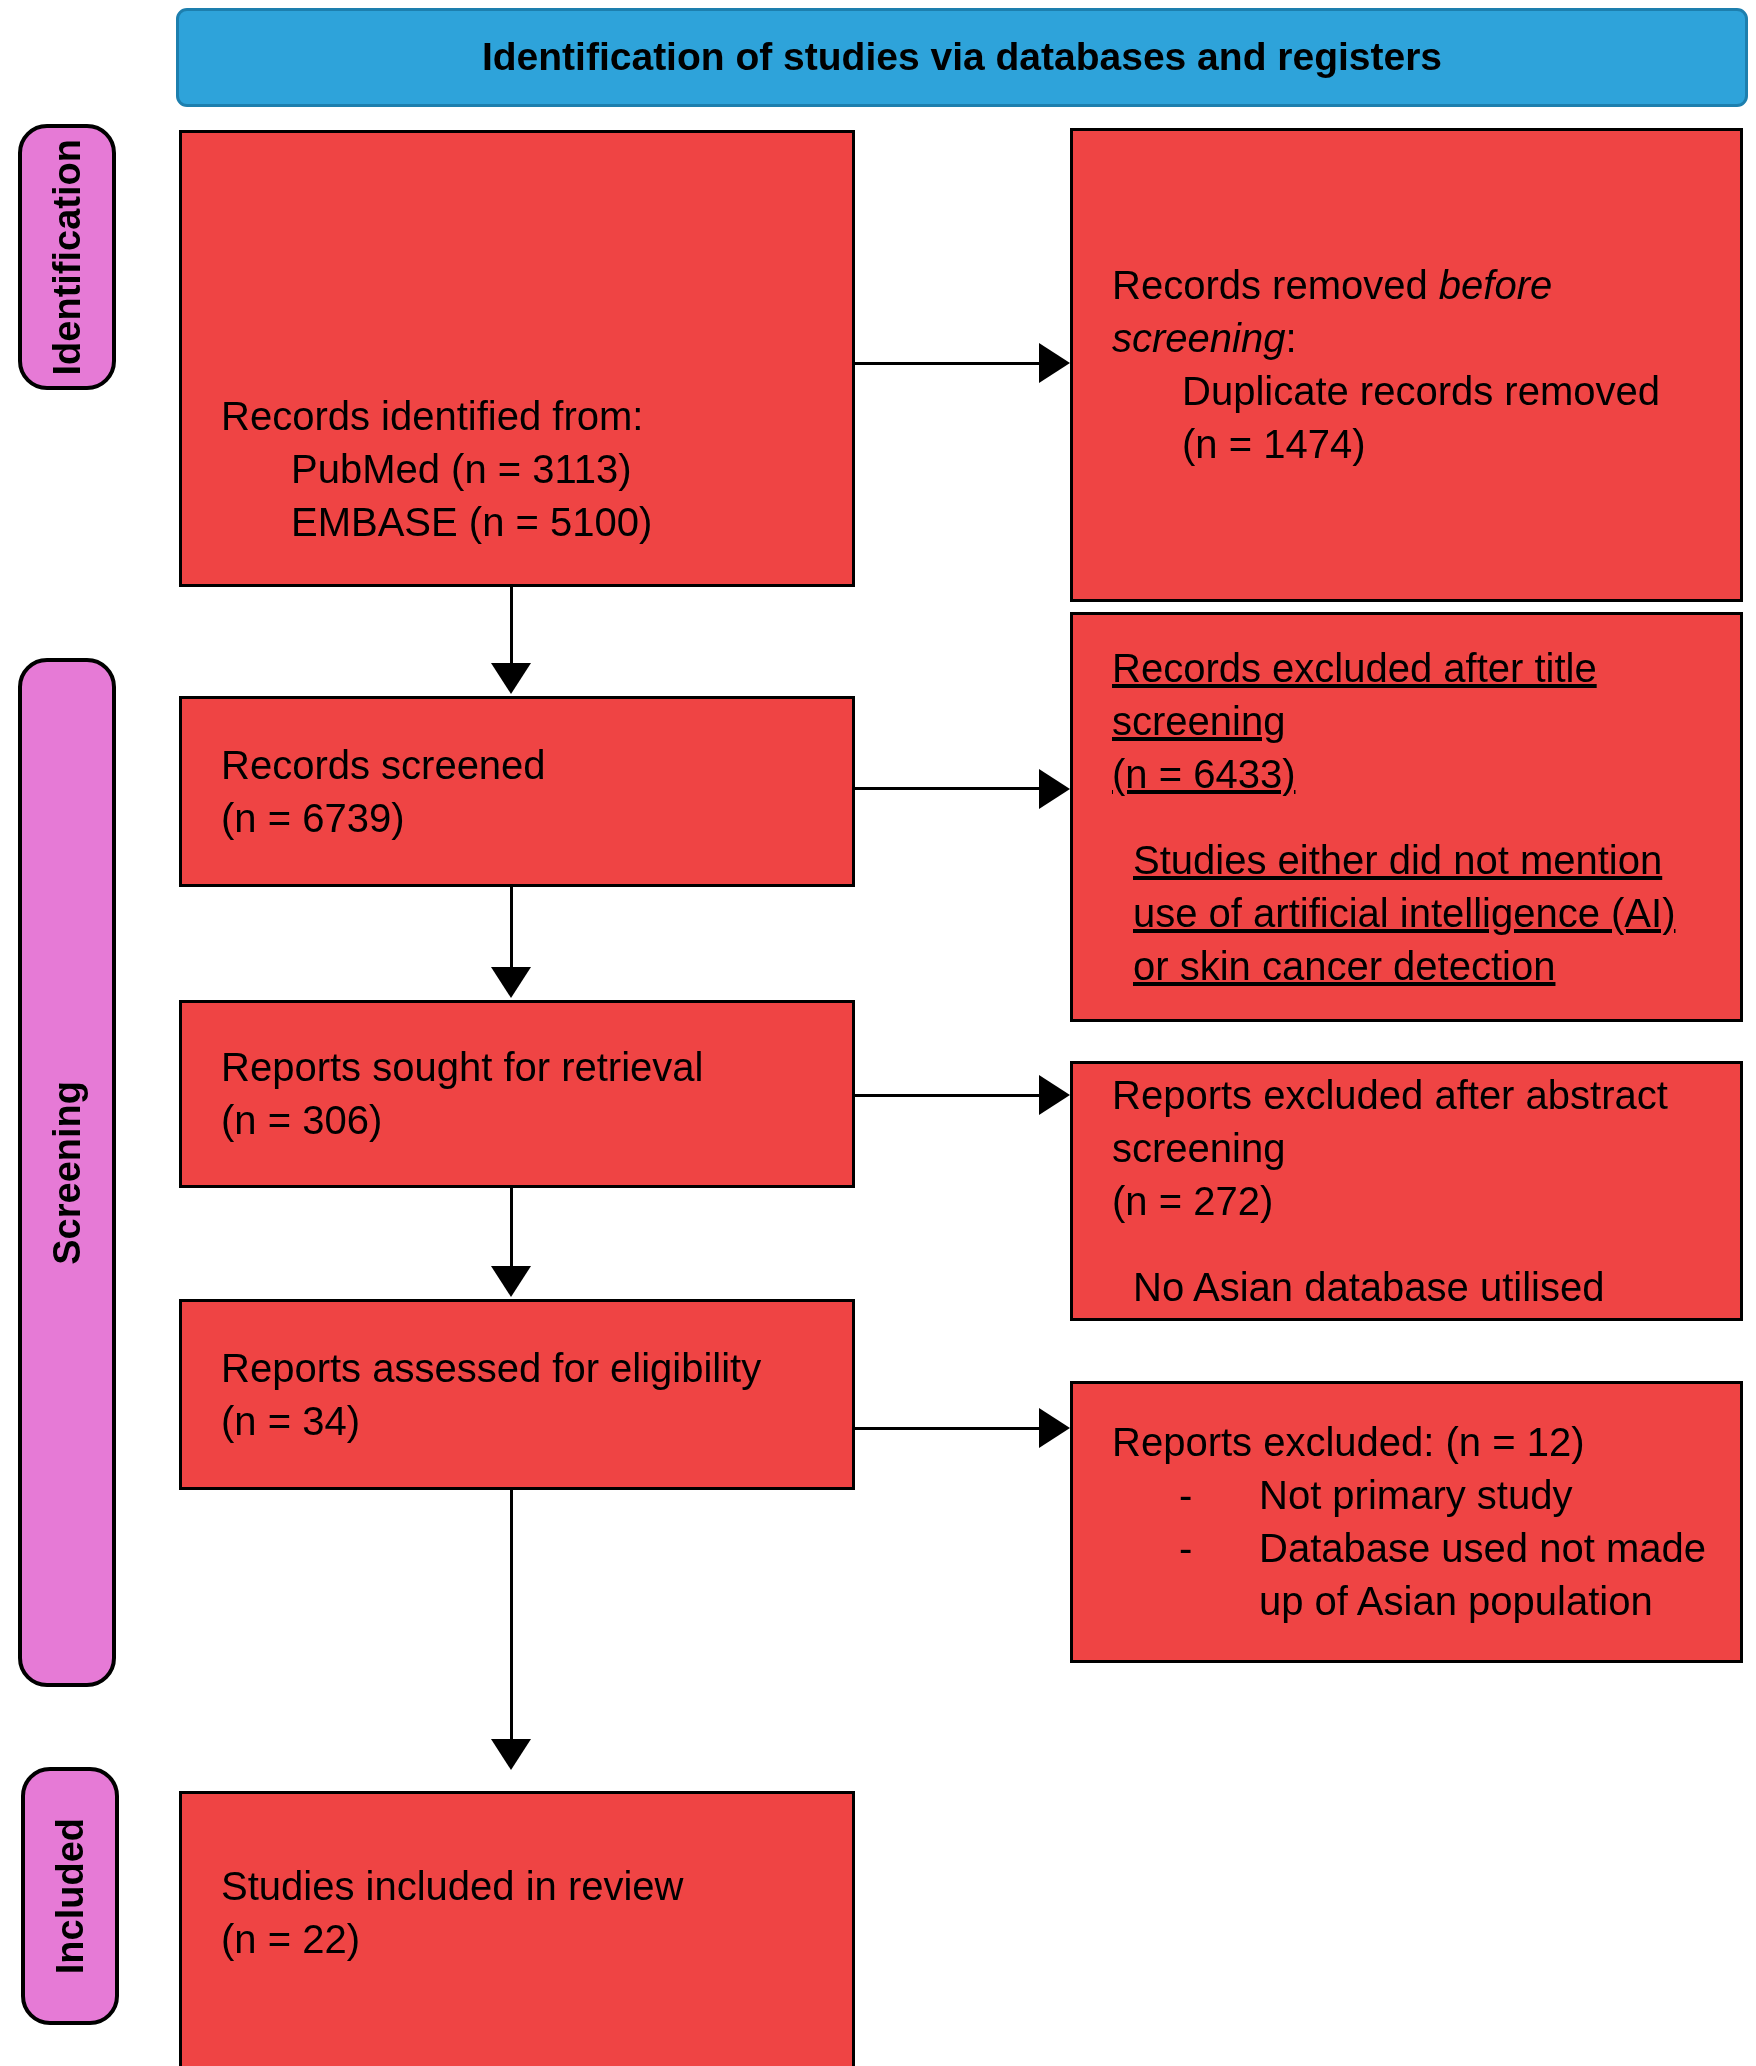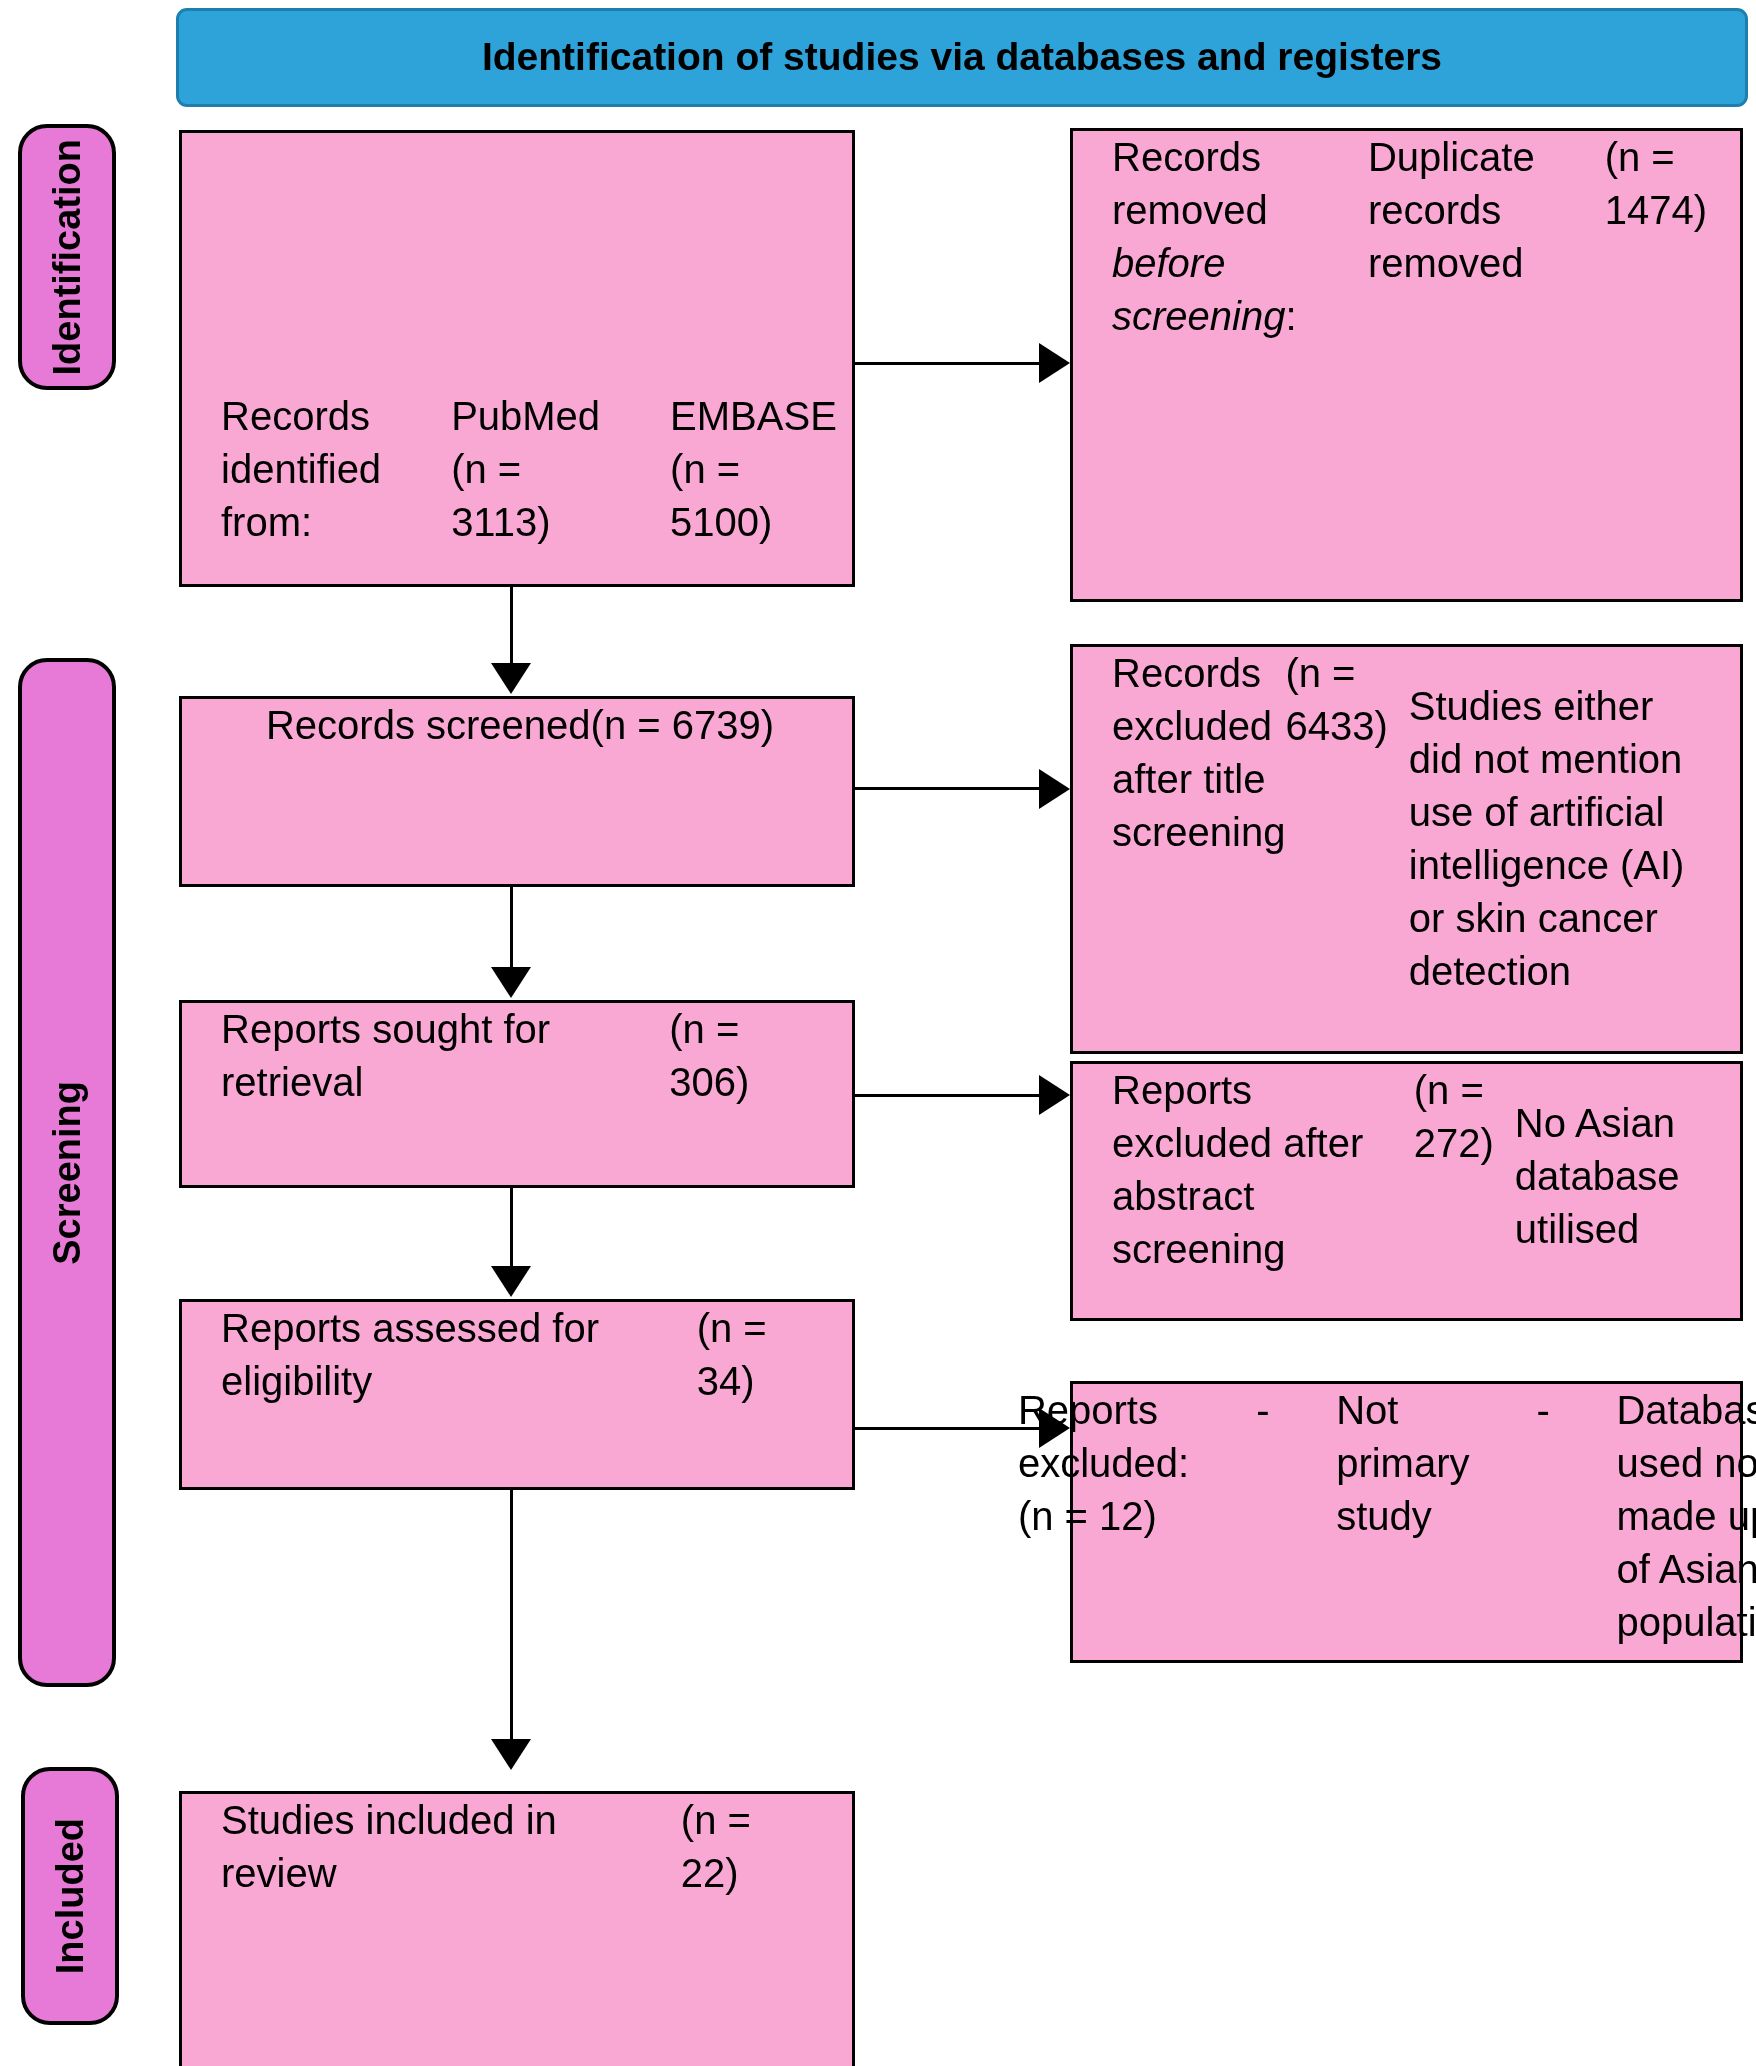--- a/index.html
+++ b/index.html
@@ -21,23 +21,23 @@
     position:absolute;left:18px;width:98px;
     background:#e67ad6;border:4.8px solid #000;border-radius:29px;
     box-sizing:border-box;
     display:flex;align-items:center;justify-content:center;
   }
   .side-label span{
     writing-mode:vertical-rl;transform:rotate(180deg);
     font-weight:bold;font-size:38px;white-space:nowrap;
   }
   .box{
-    position:absolute;background:#f9a8d4;border:3.6px solid #000;
+    position:absolute;background:#ef4444;border:3.6px solid #000;
     box-sizing:border-box;
-    display:flex;flex-direction:row;justify-content:center;
+    display:flex;flex-direction:column;justify-content:center;
     font-size:40px;line-height:53px;
     padding:0 33px 0 39px;
   }
   .left-col{left:179px;width:676px;}
   .right-col{left:1070px;width:673px;}
   .indent{margin-left:70px;}
   .para-gap{margin-top:33px;margin-left:21px;}
   .bullet{display:flex;}
   .bullet .dash{margin-left:67px;width:80px;flex:0 0 80px;}
   .bullet .btext{flex:1;}
@@ -97,21 +97,21 @@
   </div>
 
   <div class="box right-col" style="top:128px;height:474px;">
     <div>
       <span>Records removed </span><span class="em">before screening</span><span>:</span>
     </div>
     <div class="indent">Duplicate records removed</div>
     <div class="indent">(n = 1474)</div>
   </div>
 
-  <div class="box right-col" style="top:644px;height:410px;">
+  <div class="box right-col" style="top:612px;height:410px;text-decoration:underline;">
     <div>Records excluded after title screening</div>
     <div>(n = 6433)</div>
     <div class="para-gap">Studies either did not mention use of artificial intelligence (AI) or skin cancer detection</div>
   </div>
 
   <div class="box right-col" style="top:1061px;height:260px;">
     <div>Reports excluded after abstract screening</div>
     <div>(n = 272)</div>
     <div class="para-gap">No Asian database utilised</div>
   </div>

